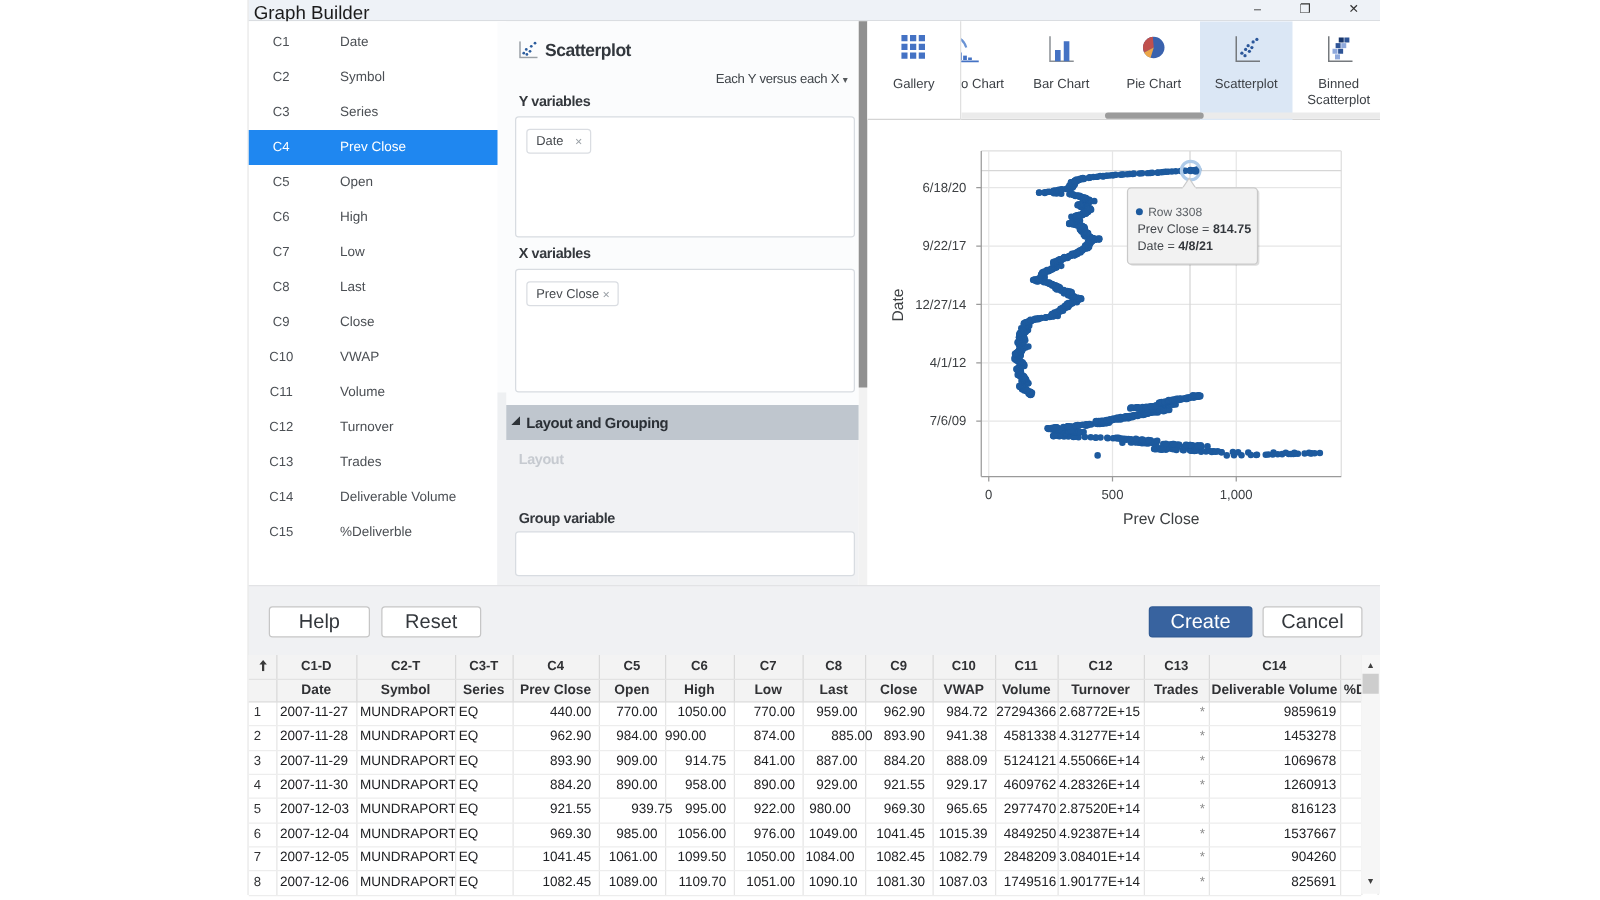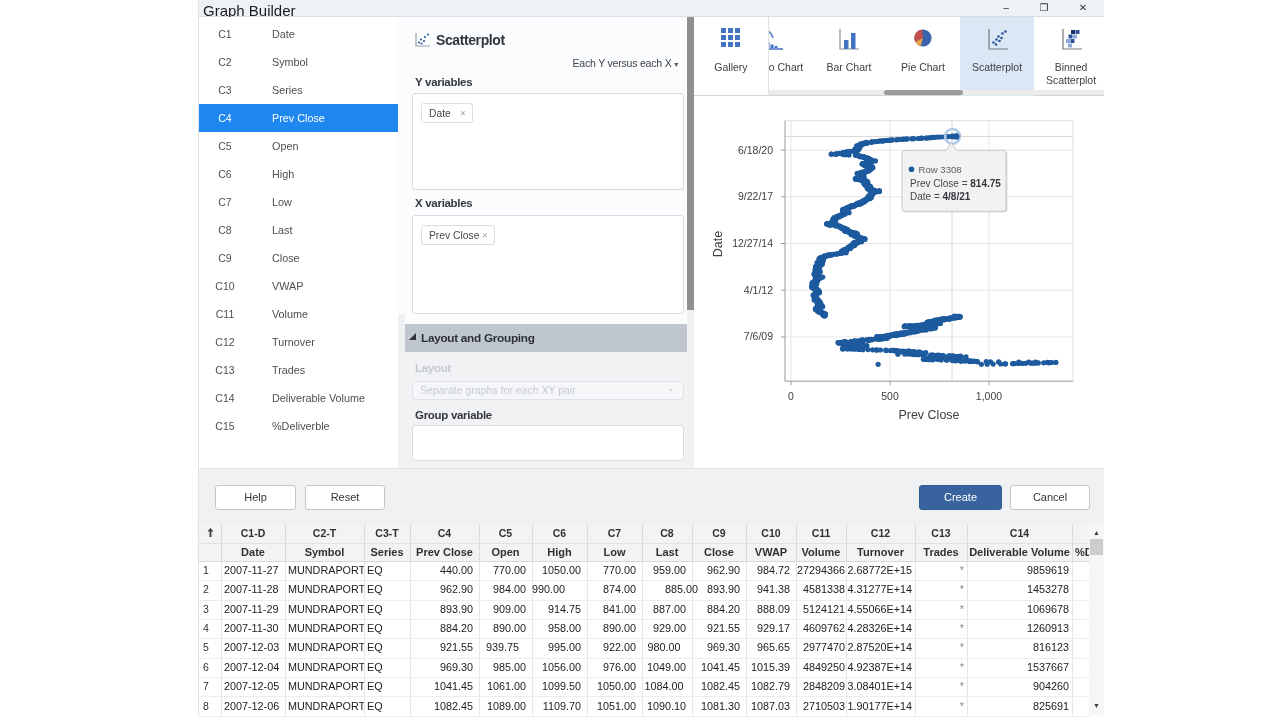--- a/index.html
+++ b/index.html
@@ -50,21 +50,21 @@
 .chart .grid { stroke:#e6e6e6; stroke-width:1; }
 .chart .pb { stroke:#dedede; stroke-width:1; }
 .chart .axl { stroke:#9a9a9a; stroke-width:1; }
 .chart .tick { font-size:10.5px; fill:#3d4043; }
 .chart .atitle { font-size:12.5px; fill:#3d4043; }
 .tt1 { font-size:9.6px; fill:#5c6166; }
 .tt2 { font-size:10px; fill:#43474c; }
 .ttb { font-weight:bold; fill:#33373c; }
 
 .bbar { position:absolute; left:0; top:468px; width:905px; height:56px; background:#f0f1f3; border-top:1px solid #e2e3e5; }
-.btn { position:absolute; top:16px; height:25px; background:#fff; border:1px solid #c6c6c6; border-radius:3px; font-size:11px; color:#33373c; text-align:center; line-height:23px; }
+.btn { position:absolute; top:16px; height:25px; background:#fff; border:1px solid #c6c6c6; border-radius:3px; font-size:16px; color:#33373c; text-align:center; line-height:23px; }
 .btn.primary { background:#38639f; border-color:#315b94; color:#fff; }
 
 .tbl { position:absolute; left:0; top:524px; width:890px; height:192px; background:#fff; font-size:10.8px; color:#202124; }
 .tc { position:absolute; overflow:hidden; white-space:nowrap; text-align:center; }
 .tc.th { font-size:10.5px; font-weight:bold; color:#303134; }
 .tc.th2 { font-size:11px; font-weight:bold; color:#303134; }
 .tc.rnum { font-size:10.5px; color:#303134; text-align:center !important; width:12px !important; left:1px !important; }
 .tc.ast { color:#8a8a8a; }
 
 .tsb { position:absolute; left:890px; top:524px; width:15px; height:191px; background:#f6f6f6; }
@@ -162,21 +162,20 @@
       </div>
 <div class="flabel" style="top:180px">X variables</div>
 <div class="fbox" style="top:198px;height:99px">
         <div class="chip" style="width:74px">Prev Close<span class="chx">✕</span></div>
       </div>
 <div class="lgband"><svg width="8" height="8" viewBox="0 0 8 8" style="margin:0 4px 1px 4px">
           <polygon points="0,7 7,0 7,7" fill="#2e3338"></polygon>
         </svg>Layout and Grouping</div>
 <div class="lgsec"></div>
 <div class="flabel dis" style="top:345px">Layout</div>
-<div class="dsel">Separate graphs for each XY pair<span class="dchev">⌄</span></div>
 <div class="flabel" style="top:392px">Group variable</div>
 <div class="fbox" style="top:408px;height:36px"></div>
 </div>
 <div class="msb">
       <div class="msbthumb"></div>
     </div>
 <div class="rpanel"></div>
 <div class="gal">
 <svg width="20" height="20" viewBox="0 0 20 20" style="position:absolute;left:27px;top:11px">
         <g fill="#4472c4">
@@ -1939,21 +1938,21 @@
       <div class="tc" style="left:547px;width:44px;text-align:right;top:95.1px;height:19.35px;line-height:19.35px">929.17</div>
       <div class="tc" style="left:597px;width:49px;text-align:right;top:95.1px;height:19.35px;line-height:19.35px">4609762</div>
       <div class="tc" style="left:647px;width:66px;text-align:right;top:95.1px;height:19.35px;line-height:19.35px">4.28326E+14</div>
       <div class="tc ast" style="left:716px;width:49px;text-align:right;top:95.1px;height:19.35px;line-height:19.35px">*</div>
       <div class="tc" style="left:768px;width:102px;text-align:right;top:95.1px;height:19.35px;line-height:19.35px">1260913</div>
       <div class="tc rnum" style="left:0px;width:16px;text-align:right;top:114.4px;height:19.35px;line-height:19.35px">5</div>
       <div class="tc" style="left:25px;width:61px;text-align:left;top:114.4px;height:19.35px;line-height:19.35px">2007-12-03</div>
       <div class="tc" style="left:89px;width:76px;text-align:left;top:114.4px;height:19.35px;line-height:19.35px">MUNDRAPORT</div>
       <div class="tc" style="left:168px;width:43px;text-align:left;top:114.4px;height:19.35px;line-height:19.35px">EQ</div>
       <div class="tc" style="left:211px;width:63px;text-align:right;top:114.4px;height:19.35px;line-height:19.35px">921.55</div>
-      <div class="tc" style="left:280px;width:47px;top:114.4px;height:19.35px;line-height:19.35px">939.75</div>
+      <div class="tc" style="left:292px;width:47px;text-align:right;top:114.4px;height:19.35px;line-height:19.35px">939.75</div>
       <div class="tc" style="left:333px;width:49px;text-align:right;top:114.4px;height:19.35px;line-height:19.35px">995.00</div>
       <div class="tc" style="left:388px;width:49px;text-align:right;top:114.4px;height:19.35px;line-height:19.35px">922.00</div>
       <div class="tc" style="left:443px;width:44px;top:114.4px;height:19.35px;line-height:19.35px">980.00</div>
       <div class="tc" style="left:493px;width:48px;text-align:right;top:114.4px;height:19.35px;line-height:19.35px">969.30</div>
       <div class="tc" style="left:547px;width:44px;text-align:right;top:114.4px;height:19.35px;line-height:19.35px">965.65</div>
       <div class="tc" style="left:597px;width:49px;text-align:right;top:114.4px;height:19.35px;line-height:19.35px">2977470</div>
       <div class="tc" style="left:647px;width:66px;text-align:right;top:114.4px;height:19.35px;line-height:19.35px">2.87520E+14</div>
       <div class="tc ast" style="left:716px;width:49px;text-align:right;top:114.4px;height:19.35px;line-height:19.35px">*</div>
       <div class="tc" style="left:768px;width:102px;text-align:right;top:114.4px;height:19.35px;line-height:19.35px">816123</div>
       <div class="tc rnum" style="left:0px;width:16px;text-align:right;top:133.8px;height:19.35px;line-height:19.35px">6</div>
@@ -1990,21 +1989,21 @@
       <div class="tc" style="left:25px;width:61px;text-align:left;top:172.5px;height:19.35px;line-height:19.35px">2007-12-06</div>
       <div class="tc" style="left:89px;width:76px;text-align:left;top:172.5px;height:19.35px;line-height:19.35px">MUNDRAPORT</div>
       <div class="tc" style="left:168px;width:43px;text-align:left;top:172.5px;height:19.35px;line-height:19.35px">EQ</div>
       <div class="tc" style="left:211px;width:63px;text-align:right;top:172.5px;height:19.35px;line-height:19.35px">1082.45</div>
       <div class="tc" style="left:280px;width:47px;text-align:right;top:172.5px;height:19.35px;line-height:19.35px">1089.00</div>
       <div class="tc" style="left:333px;width:49px;text-align:right;top:172.5px;height:19.35px;line-height:19.35px">1109.70</div>
       <div class="tc" style="left:388px;width:49px;text-align:right;top:172.5px;height:19.35px;line-height:19.35px">1051.00</div>
       <div class="tc" style="left:443px;width:44px;text-align:right;top:172.5px;height:19.35px;line-height:19.35px">1090.10</div>
       <div class="tc" style="left:493px;width:48px;text-align:right;top:172.5px;height:19.35px;line-height:19.35px">1081.30</div>
       <div class="tc" style="left:547px;width:44px;text-align:right;top:172.5px;height:19.35px;line-height:19.35px">1087.03</div>
-      <div class="tc" style="left:597px;width:49px;text-align:right;top:172.5px;height:19.35px;line-height:19.35px">2710503</div>
+      <div class="tc" style="left:597px;width:49px;text-align:right;top:172.5px;height:19.35px;line-height:19.35px">1749516</div>
       <div class="tc" style="left:647px;width:66px;text-align:right;top:172.5px;height:19.35px;line-height:19.35px">1.90177E+14</div>
       <div class="tc ast" style="left:716px;width:49px;text-align:right;top:172.5px;height:19.35px;line-height:19.35px">*</div>
       <div class="tc" style="left:768px;width:102px;text-align:right;top:172.5px;height:19.35px;line-height:19.35px">825691</div>
     </div>
 <div class="tsb">
       <div class="arr" style="top:2px">▲</div>
       <div class="thumb"></div>
       <div class="arr" style="bottom:2px">▼</div>
     </div>
 </div>

